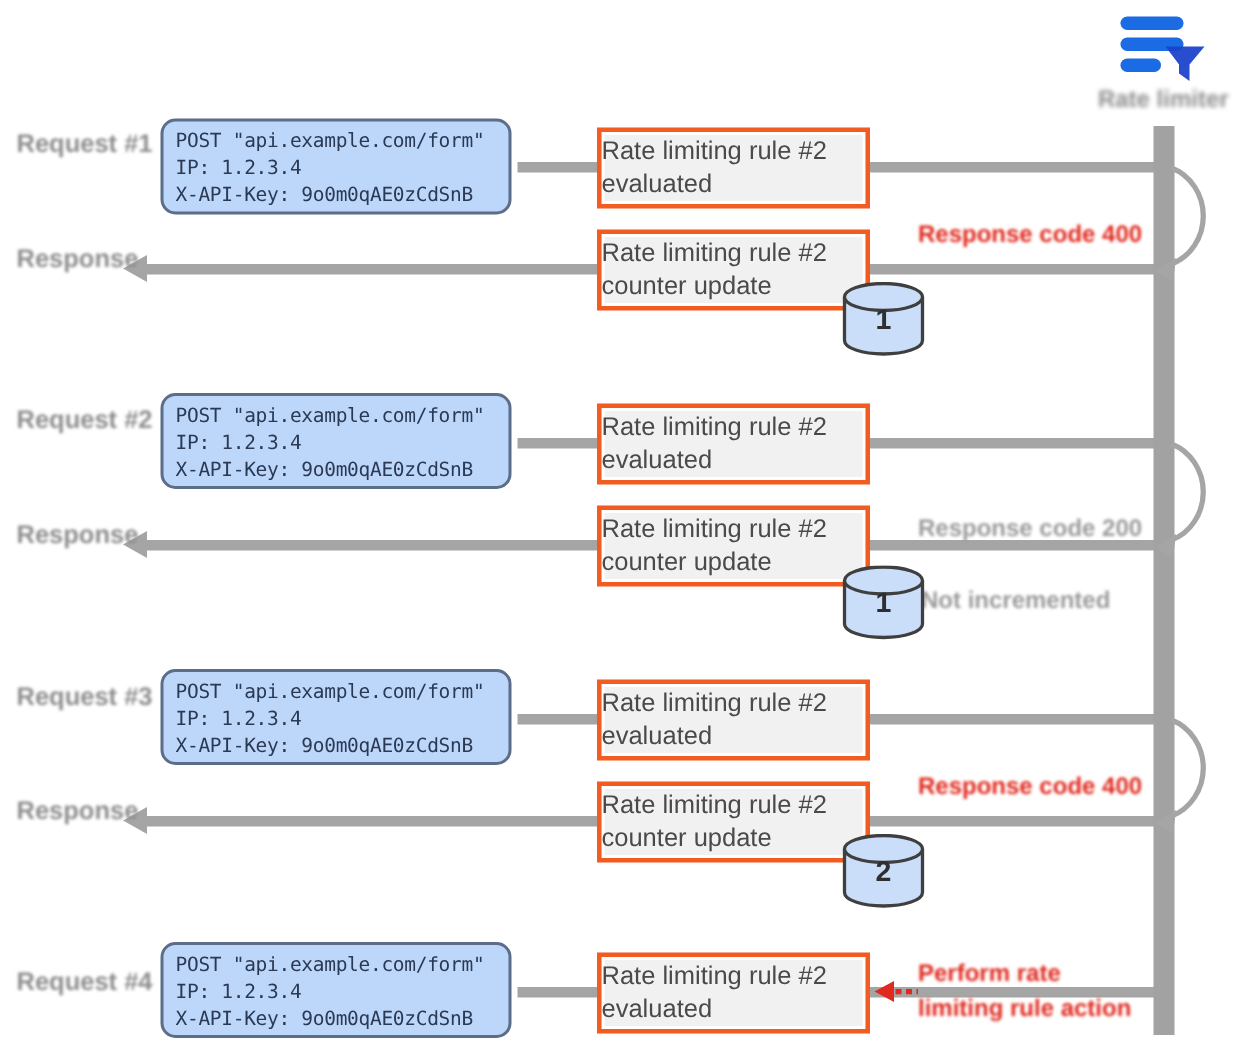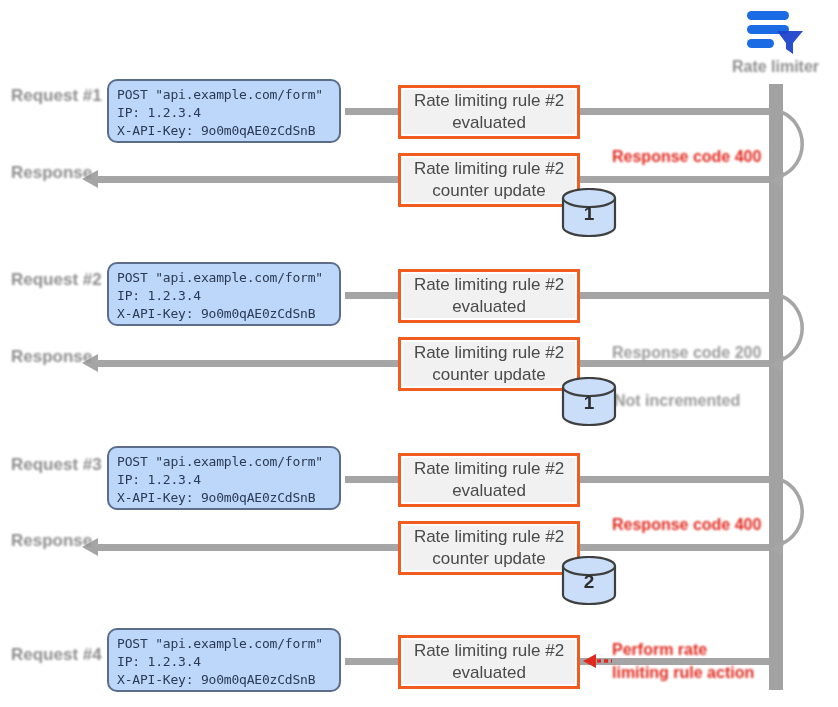--- a/index.html
+++ b/index.html
@@ -16,21 +16,21 @@
   .flow-label{width:100px;font-size:17px;font-weight:600;color:var(--label-grey,#8e8e8e);
           filter:blur(1.2px);z-index:3;}
   .payload-box{left:107px;width:214px;height:50px;background:var(--request-fill,#bdd7fb);
           border:2.5px solid var(--request-border,#5b6d89);border-radius:10px;
           padding:5px 8px;z-index:2;
           font-family:"DejaVu Sans Mono","Liberation Mono",monospace;
           font-size:13px;letter-spacing:-0.2px;line-height:18px;
           color:var(--request-text,#2b3a54);font-weight:500;}
   .rule-box{left:398px;width:176px;height:46px;background:var(--rule-fill,#f1f1f1);
           border:3px solid var(--accent-orange,#f25c21);box-shadow:inset 0 0 0 2px #ffffff;
-          z-index:2;text-align:center;font-size:17px;line-height:22px;padding-top:2px;
+          z-index:2;font-size:17px;line-height:22px;padding-top:2px;
           color:var(--rule-text,#4a4a4a);}
   .hline{height:7px;background:var(--line-grey,#a5a5a5);z-index:1;}
   .req-line{left:345px;width:431px;}
   .resp-line{left:96px;width:680px;}
   .vbar{left:769px;top:84px;width:14px;height:606px;background:var(--bar-grey,#a2a2a2);z-index:1;}
   .note{font-size:16px;font-weight:700;filter:blur(1px);z-index:3;white-space:nowrap;}
   .note.red{color:var(--annotation-red,#e02a1f);}
   .note.grey{color:var(--annotation-grey,#9b9b9b);}
   .cyl{z-index:4;}
   .cyl-num{width:30px;text-align:center;font-size:19px;font-weight:600;color:#2f2f2f;z-index:5;}

